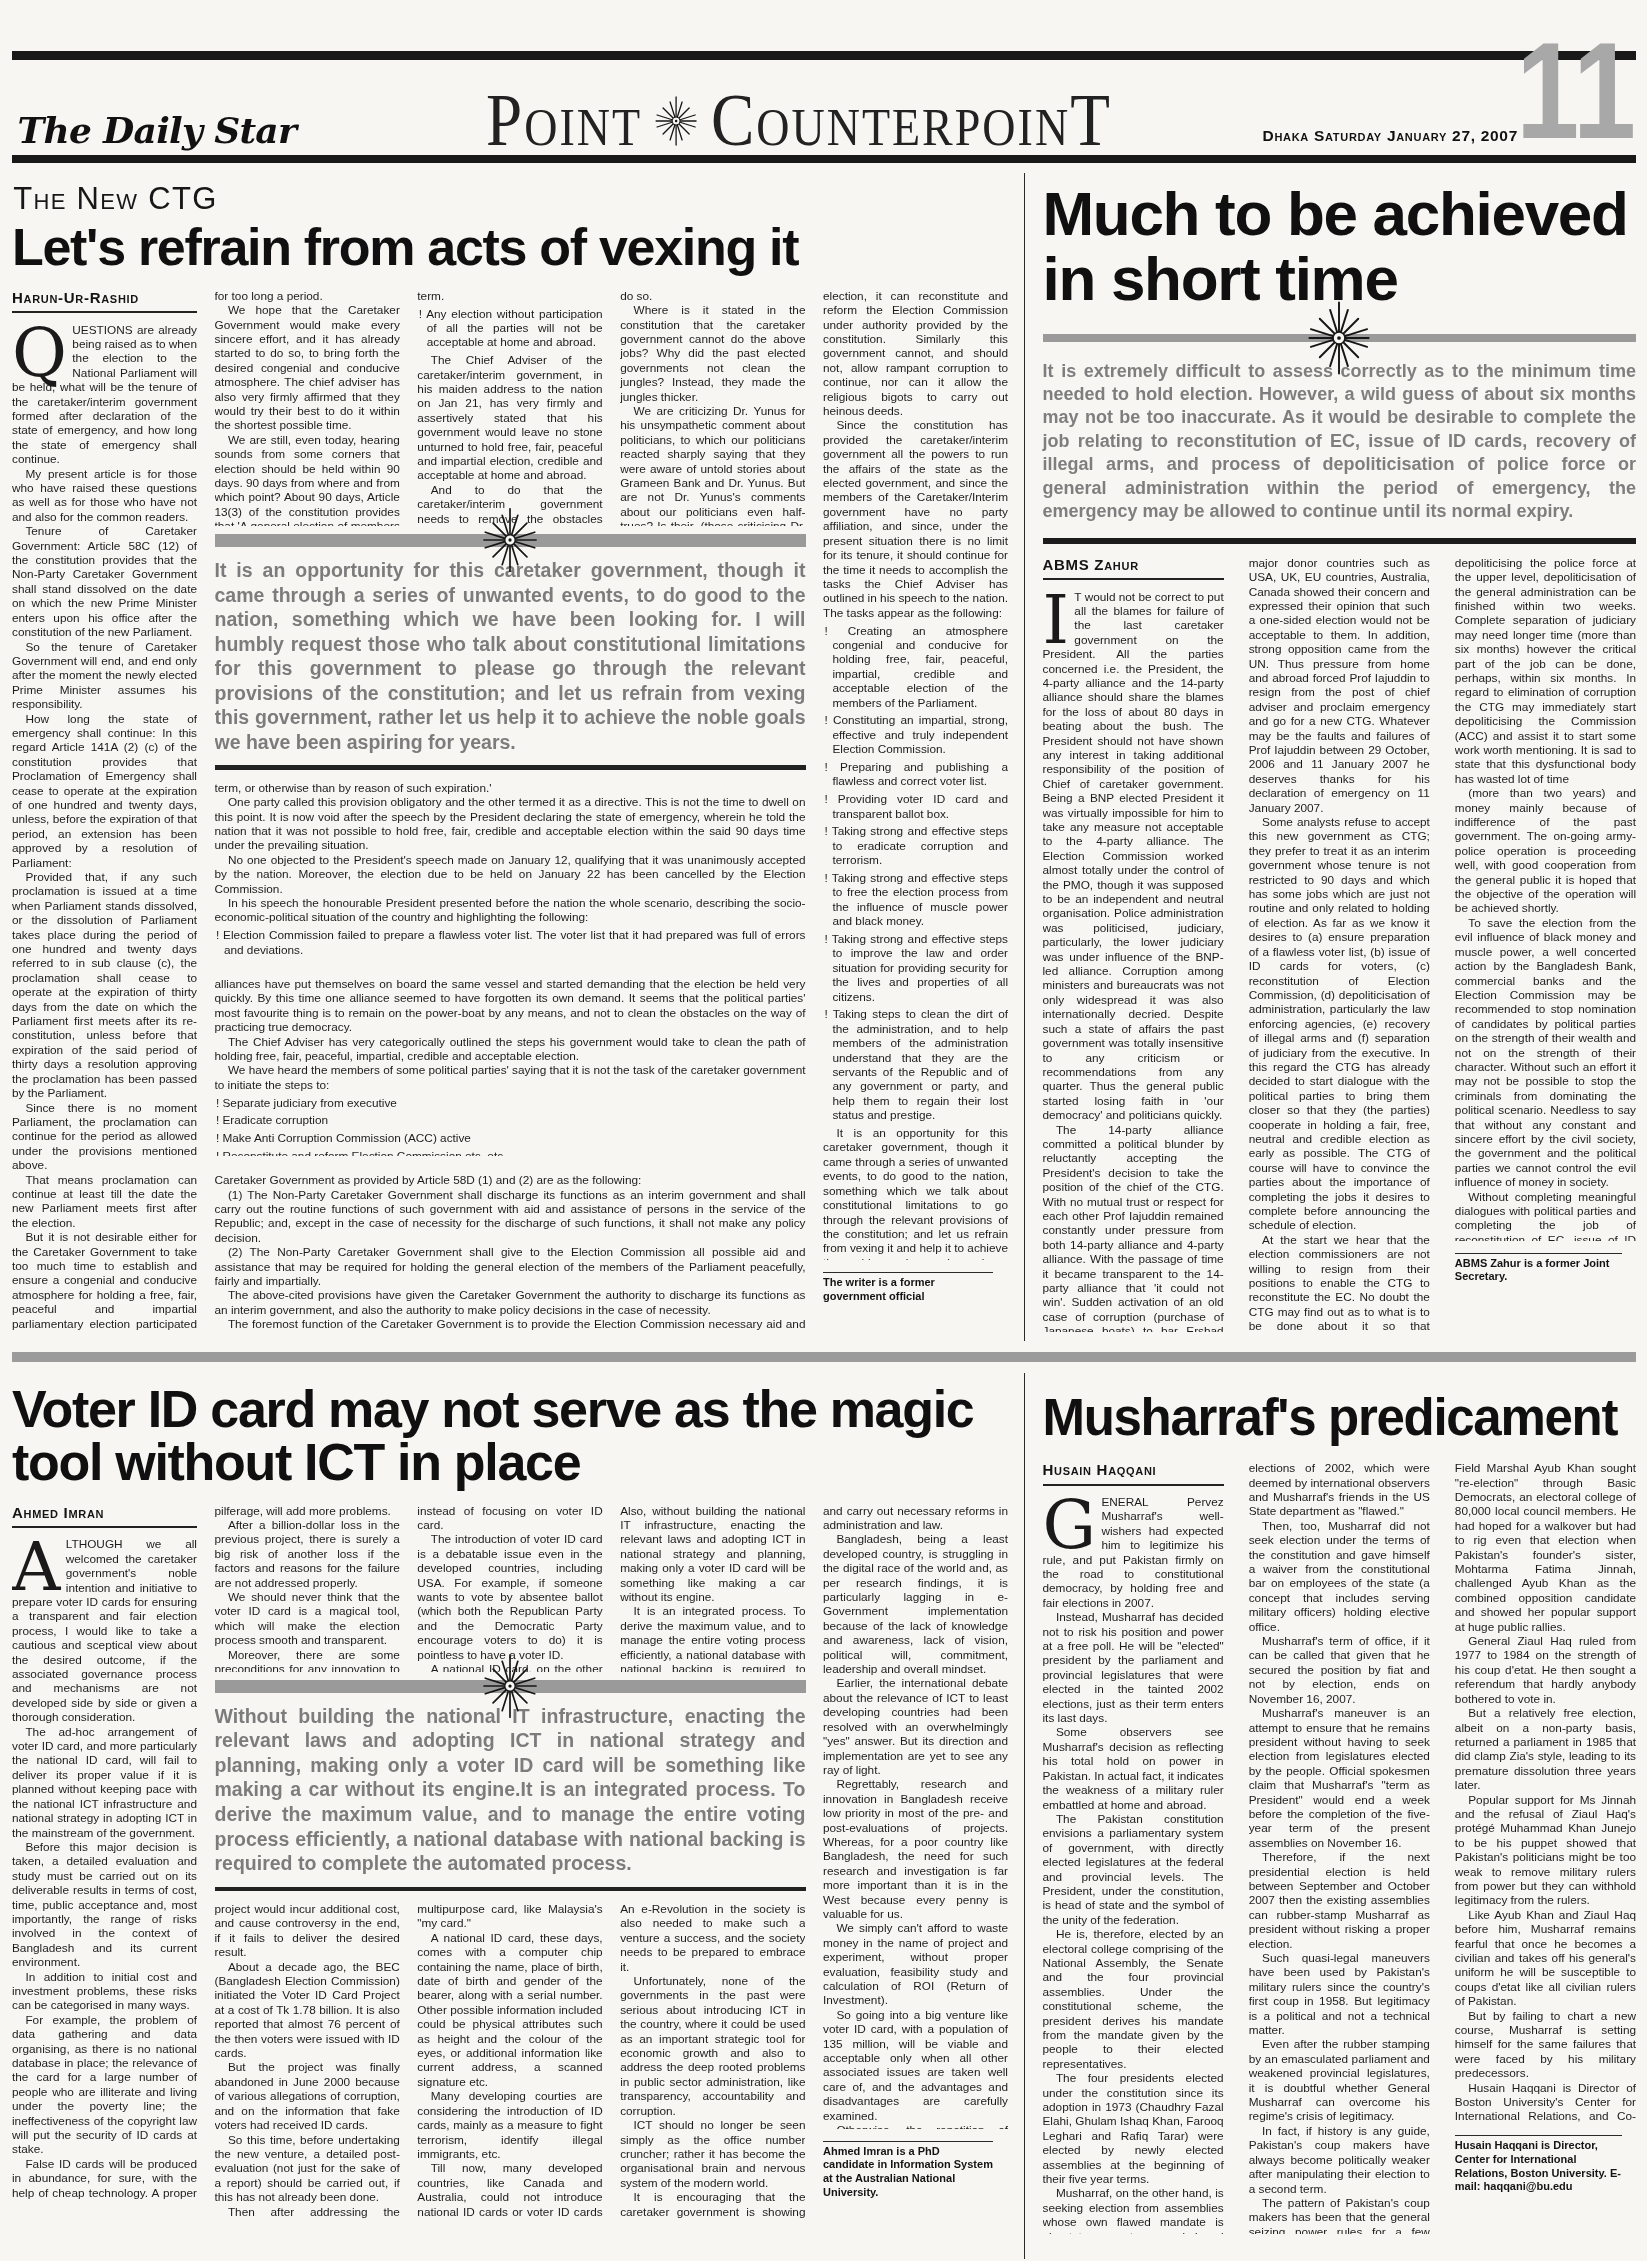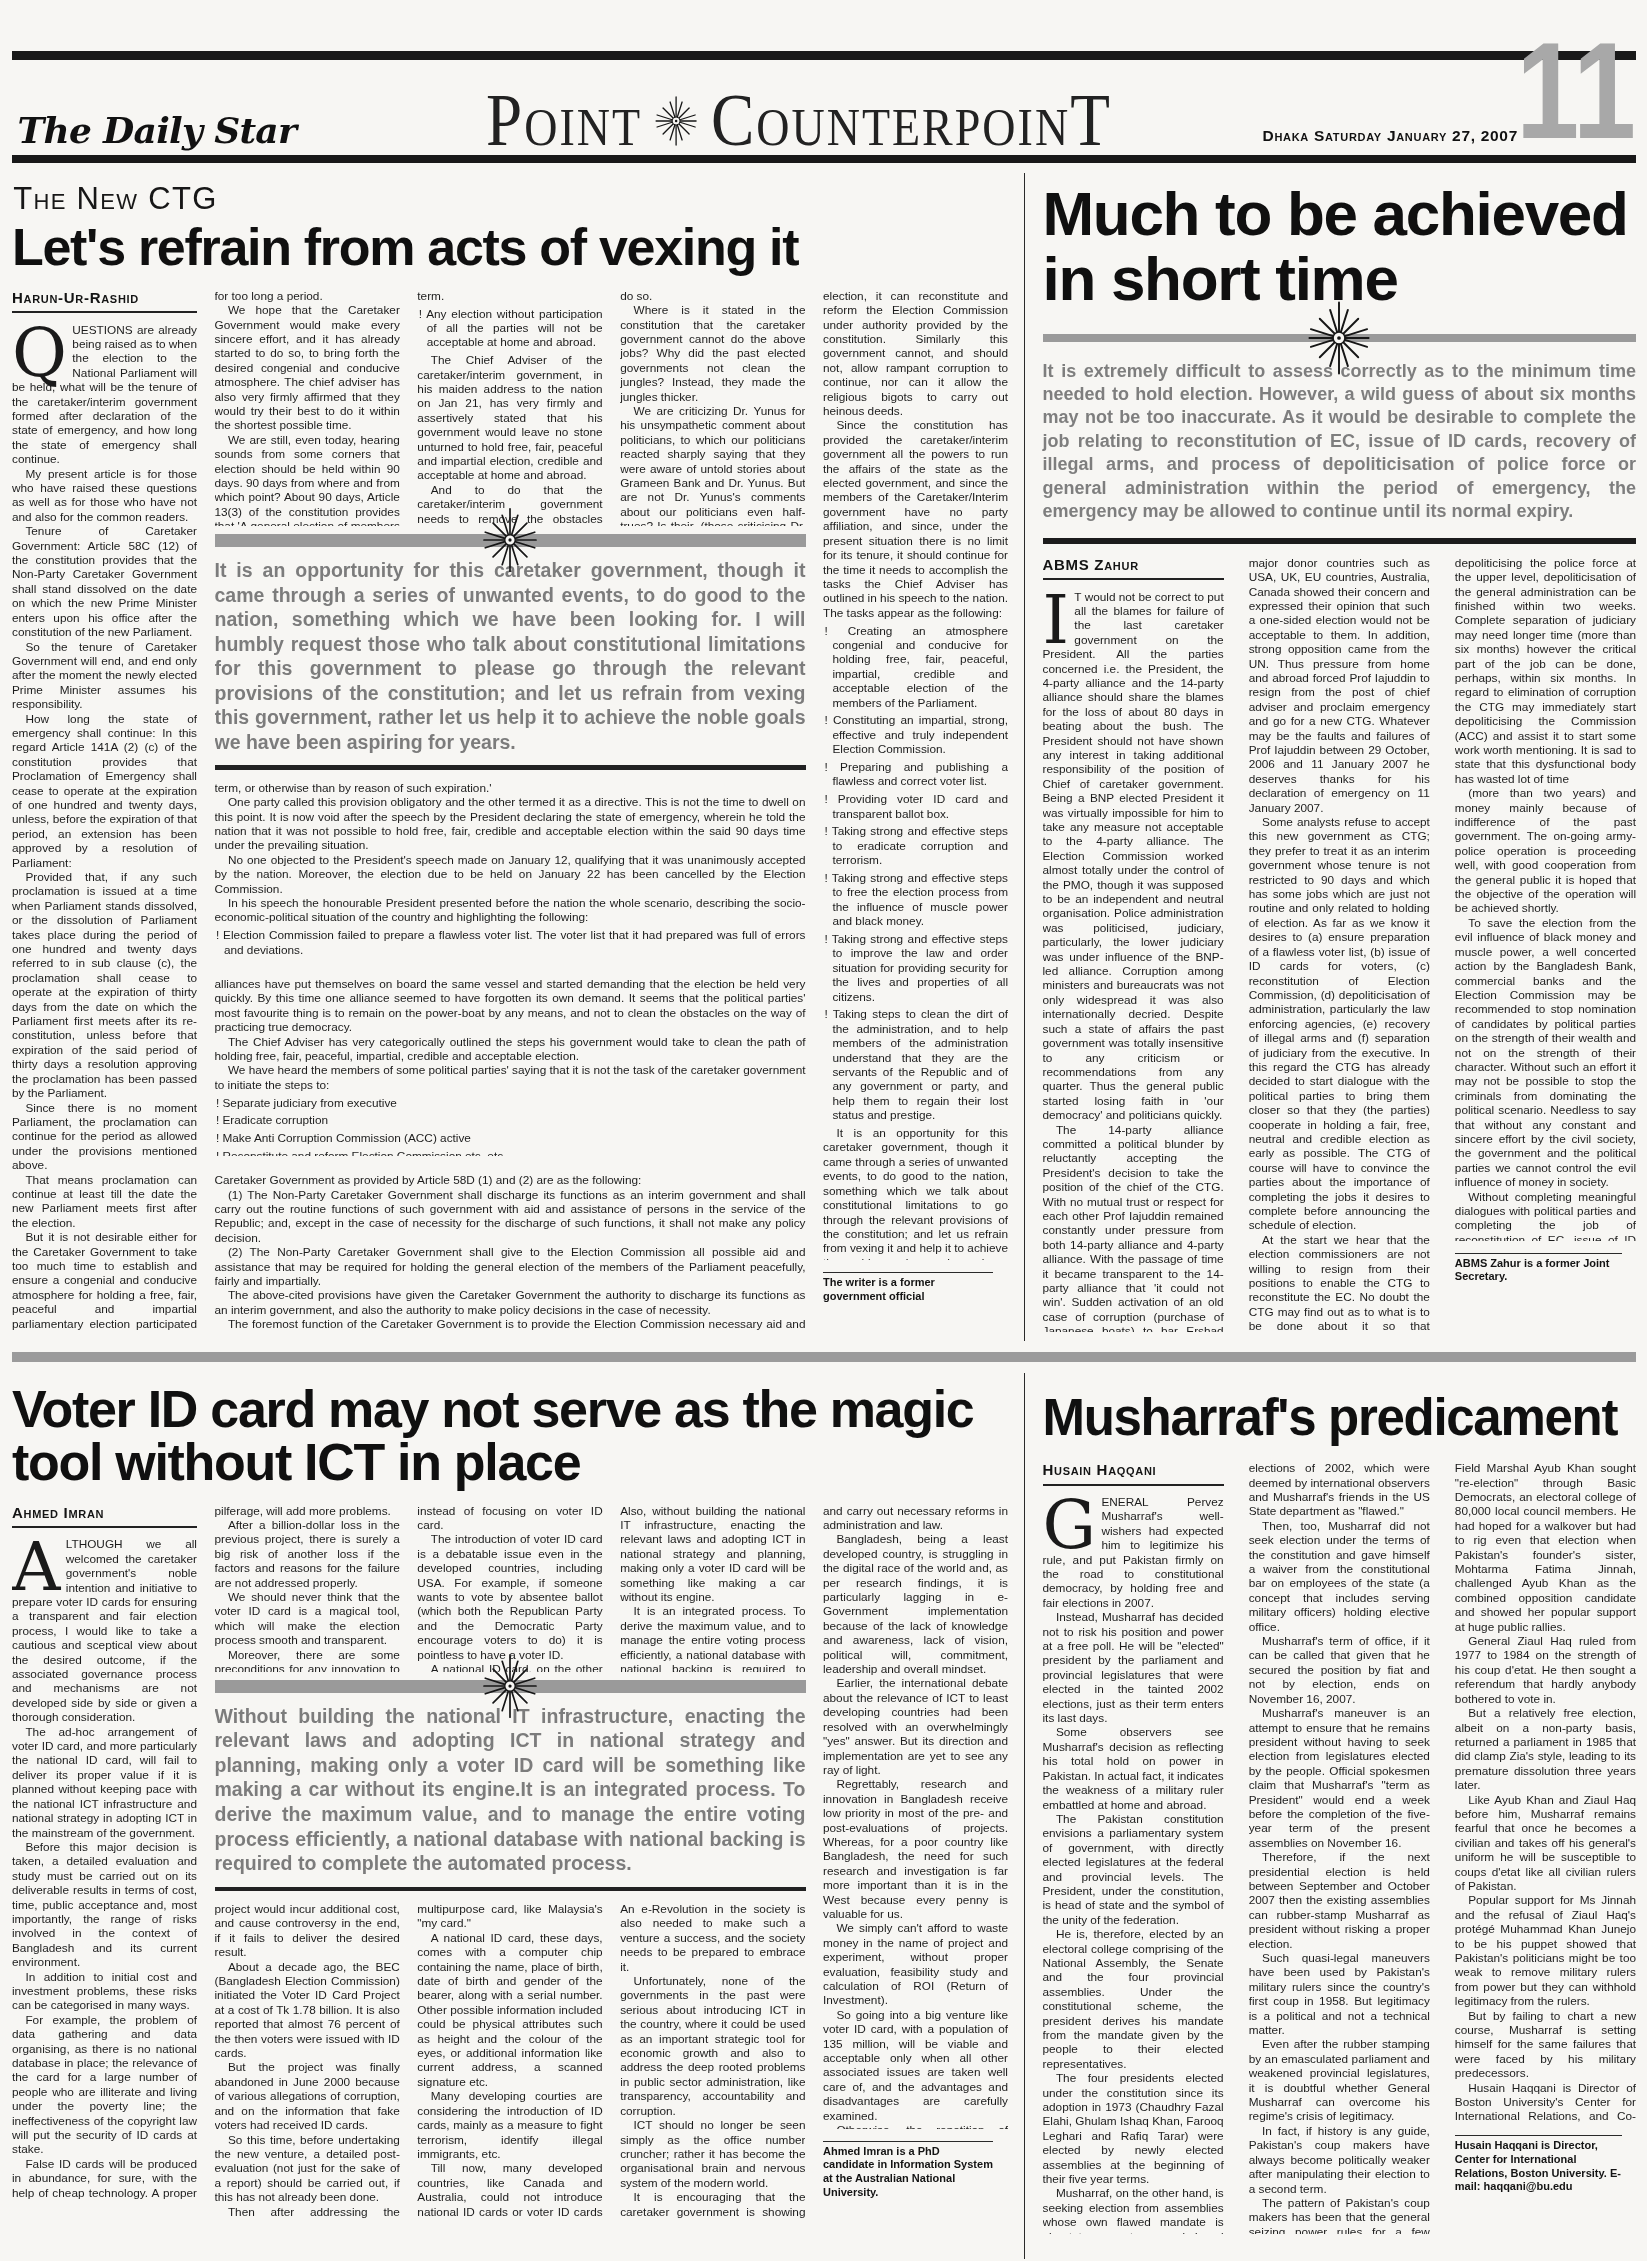--- a/index.html
+++ b/index.html
@@ -384,22 +384,22 @@
             <p>Such quasi-legal maneuvers have been used by Pakistan's military rulers since the country's first coup in 1958. But legitimacy is a political and not a technical matter.</p>
             <p>Even after the rubber stamping by an emasculated parliament and weakened provincial legislatures, it is doubtful whether General Musharraf can overcome his regime's crisis of legitimacy.</p>
             <p>In fact, if history is any guide, Pakistan's coup makers have always become politically weaker after manipulating their election to a second term.</p>
             <p>The pattern of Pakistan's coup makers has been that the general seizing power rules for a few years with absolute power, and then seeks a rigged election or referendum.</p>
           </div>
         <div class="ncol">
           <div class="coltext" style="height:662px;overflow:hidden;">
               <p>Field Marshal Ayub Khan sought "re-election" through Basic Democrats, an electoral college of 80,000 local council members. He had hoped for a walkover but had to rig even that election when Pakistan's founder's sister, Mohtarma Fatima Jinnah, challenged Ayub Khan as the combined opposition candidate and showed her popular support at huge public rallies.</p>
               <p>General Ziaul Haq ruled from 1977 to 1984 on the strength of his coup d'etat. He then sought a referendum that hardly anybody bothered to vote in.</p>
               <p>But a relatively free election, albeit on a non-party basis, returned a parliament in 1985 that did clamp Zia's style, leading to its premature dissolution three years later.</p>
+              <p>Popular support for Ms Jinnah and the refusal of Ziaul Haq's protégé Muhammad Khan Junejo to be his puppet showed that Pakistan's politicians might be too weak to remove military rulers from power but they can withhold legitimacy from the rulers.</p>
               <p>Like Ayub Khan and Ziaul Haq before him, Musharraf remains fearful that once he becomes a civilian and takes off his general's uniform he will be susceptible to coups d'etat like all civilian rulers of Pakistan.</p>
-              <p>Popular support for Ms Jinnah and the refusal of Ziaul Haq's protégé Muhammad Khan Junejo to be his puppet showed that Pakistan's politicians might be too weak to remove military rulers from power but they can withhold legitimacy from the rulers.</p>
               <p>But by failing to chart a new course, Musharraf is setting himself for the same failures that were faced by his military predecessors.</p>
               <p>Husain Haqqani is Director of Boston University's Center for International Relations, and Co-Chair of the Islam and Democracy Project at Hudson Institute, Washington D.C. He is author of the book 'Pakistan between Mosque and Military'</p>
             </div>
           <div class="tagline">Husain Haqqani is Director, Center for International Relations, Boston University. E-mail: haqqani@bu.edu</div>
         </div>
       </div>
     </article>
   </section>
 
 </div>

